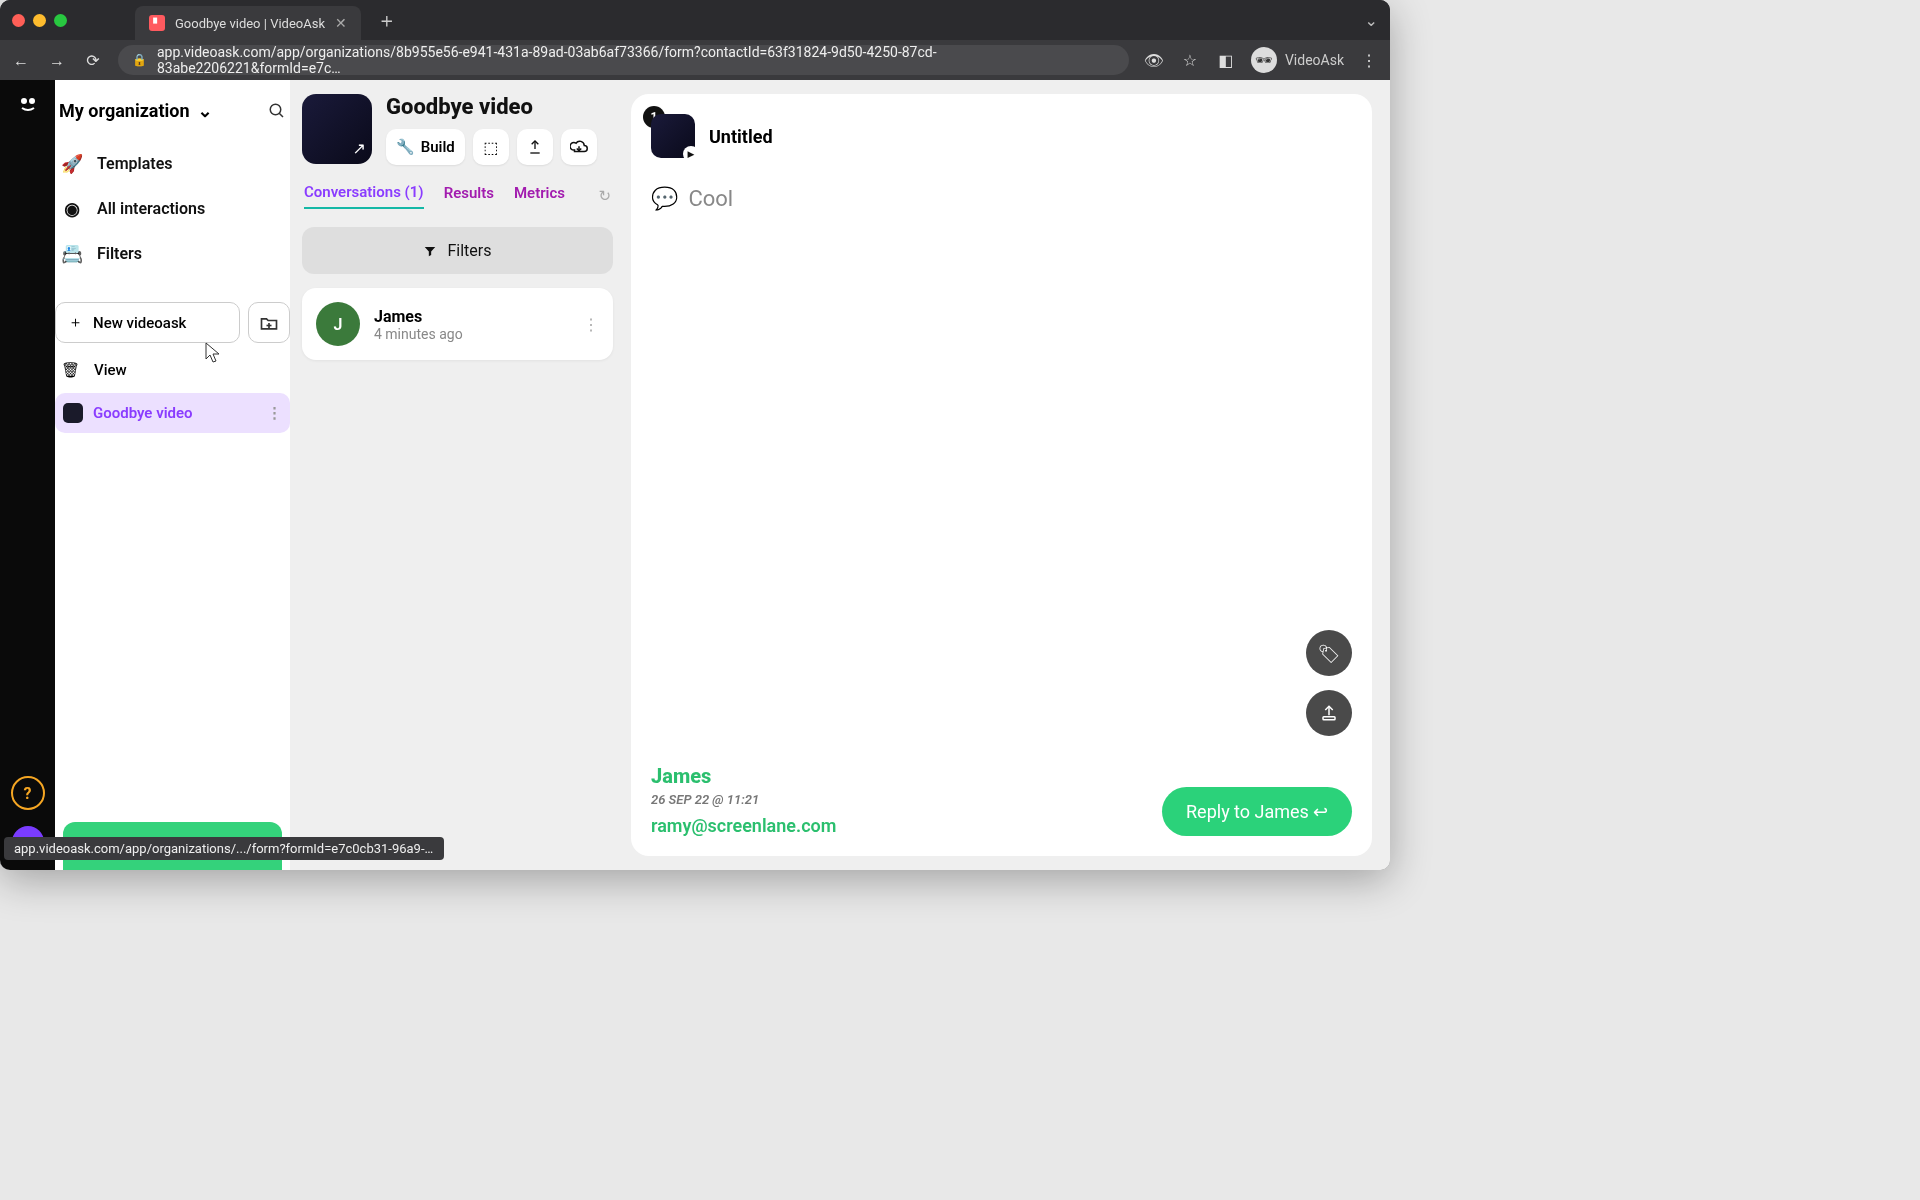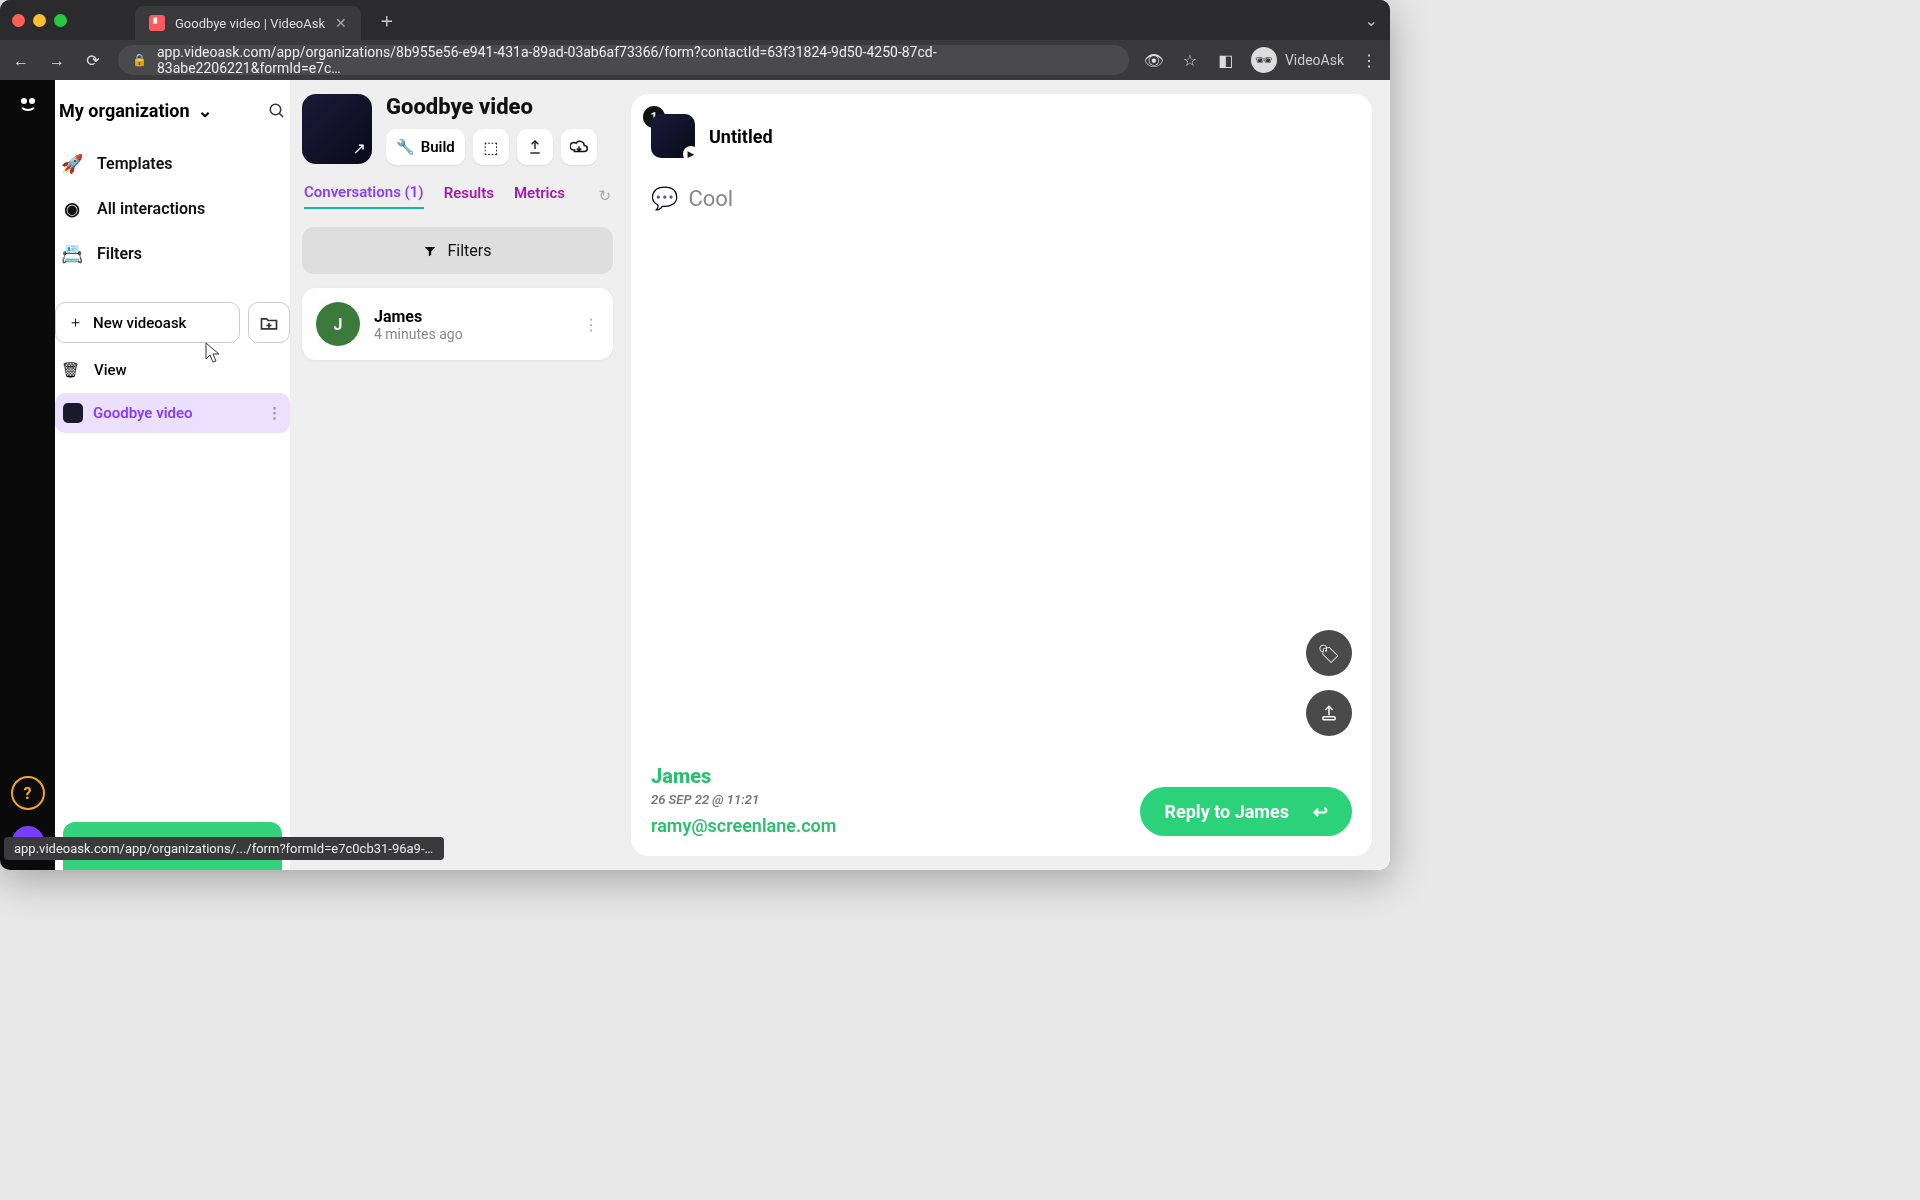--- a/index.html
+++ b/index.html
@@ -82,21 +82,21 @@
 .rc-title { font-size:18px; font-weight:700;}
 .rc-msg { margin-top:28px; font-size:22px; color:#888; display:flex; align-items:center; gap:10px;}
 
 .float-btns { position:absolute; right:20px; bottom:120px; display:flex; flex-direction:column; gap:14px;}
 .float-btn { width:46px;height:46px;border-radius:50%;background:#4a4a4a;color:#fff;display:flex;align-items:center;justify-content:center;font-size:18px;cursor:pointer;}
 
 .rc-footer { margin-top:auto; display:flex; align-items:flex-end; justify-content:space-between; }
 .rc-from .fname { color:#2bbf6e; font-size:20px; font-weight:800;}
 .rc-from .fdate { color:#777; font-size:13px; font-weight:600; margin-top:4px;font-style:italic;}
 .rc-from .femail { color:#2bbf6e; font-size:18px; font-weight:600; margin-top:8px;}
-.reply-btn { background:#2bd27a; color:#fff; font-weight:700; font-size:18px; padding:14px 24px; border-radius:28px; display:flex; align-items:center; gap:24px; cursor:pointer;}
+.reply-btn { background:#2bd27a; color:#fff; font-weight:400; font-size:18px; padding:14px 24px; border-radius:28px; display:flex; align-items:center; gap:4px; cursor:pointer;}
 
 .status-bar { position:absolute; left:4px; bottom:10px; background:#3a3a3d; color:#eee; font-size:13px; padding:4px 10px; border-radius:4px; max-width:440px; white-space:nowrap; overflow:hidden; text-overflow:ellipsis;}
 
 .cursor { position:absolute; top:342px; left:205px; font-size:16px; pointer-events:none; }
 
 svg { display:block; }
 </style>
 </head>
 <body>
 

